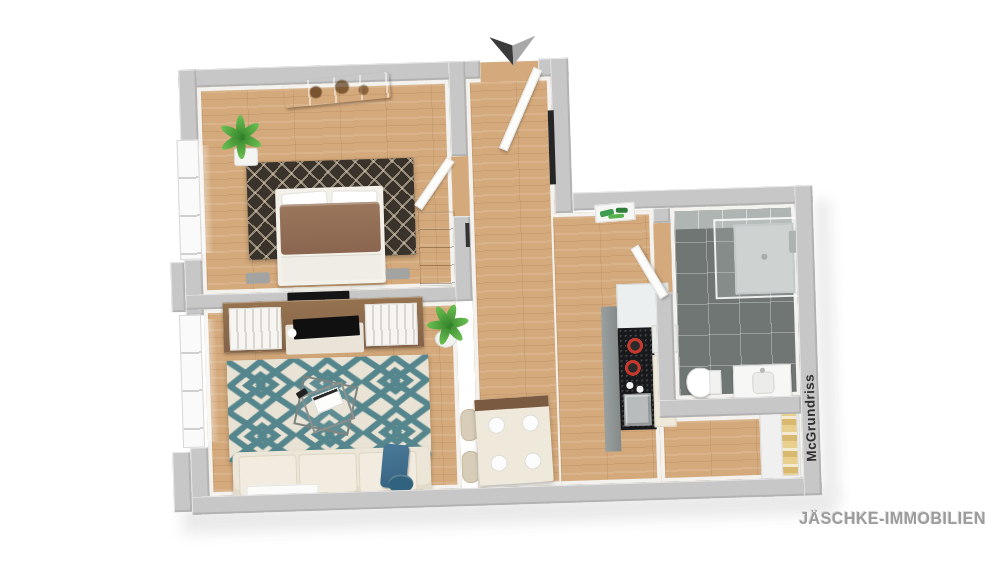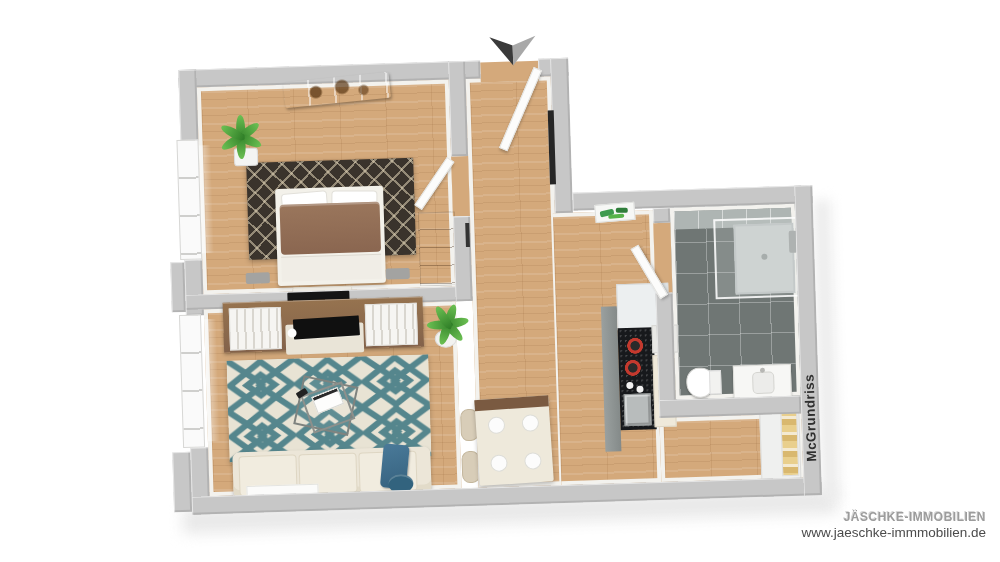--- a/index.html
+++ b/index.html
@@ -30,21 +30,21 @@
   .door{background:#fcfcfb;box-shadow:1px 2px 3px rgba(0,0,0,.25);border:1px solid #e3e3e0;box-sizing:border-box;z-index:6;}
   .window{background:#fafafa;border:1px solid #d7d7d5;box-sizing:border-box;z-index:5;
         background-image:repeating-linear-gradient(180deg, rgba(0,0,0,0) 0 36px, #cfcfcd 36px 38px);}
   .chair{background:#d8cdb8;border:1px solid #c3b69c;border-radius:8px;box-sizing:border-box;}
   .plate{background:#fcfcfc;border:1px solid #ddddd8;border-radius:50%;}
   .leaf{position:absolute;left:50%;top:50%;width:9px;height:26px;margin:-13px 0 0 -4px;
         border-radius:50%;background:linear-gradient(#6cc053,#2e7d26);}
   .spines{background:#f6f5f2;border:1px solid #e0dfdb;box-sizing:border-box;
         background-image:repeating-linear-gradient(90deg, rgba(0,0,0,0) 0 6px, #d9d6cf 6px 8px);}
   #logo{position:absolute;right:14px;top:510px;text-align:right;z-index:9;}
-  #logo .name{font-size:12px;font-weight:700;letter-spacing:.5px;color:#9c9c9c;
+  #logo .name{font-size:16px;font-weight:700;letter-spacing:.5px;color:#9c9c9c;
         text-shadow:1px 1px 0 #ffffff,-1px -1px 0 #d8d8d8;}
   #logo .url{font-size:13.5px;color:#4b4b4b;margin-top:1px;}
   #wm{left:736px;top:420px;width:140px;text-align:center;transform:rotate(-90deg);
       font-size:13.5px;font-weight:600;letter-spacing:.4px;color:#2f2f2f;z-index:7;}
   #shadow{left:175px;top:498px;width:655px;height:26px;background:#e9e9e9;filter:blur(7px);z-index:0;}
   #shadow2{left:815px;top:210px;width:18px;height:300px;background:#ededed;filter:blur(6px);z-index:0;}
 </style>
 </head>
 <body>
 
@@ -225,15 +225,14 @@
     <svg class="a" style="left:490px;top:30px;width:60px;height:42px;z-index:7;" viewBox="490 30 60 42">
       <path d="M497,37 L520,66 L520,46 Z" fill="#3a3a3a"></path>
       <path d="M543,37 L520,66 L520,46 Z" fill="#a8a8a8"></path>
     </svg>
 
     <div id="wm" class="a">McGrundriss</div>
   </div>
 
   <div id="logo">
     <div class="name">JÄSCHKE-IMMOBILIEN</div>
-    <div class="url">www.jaeschke-immmobilien.de</div>
   </div>
 </div>
 
 </body></html>

